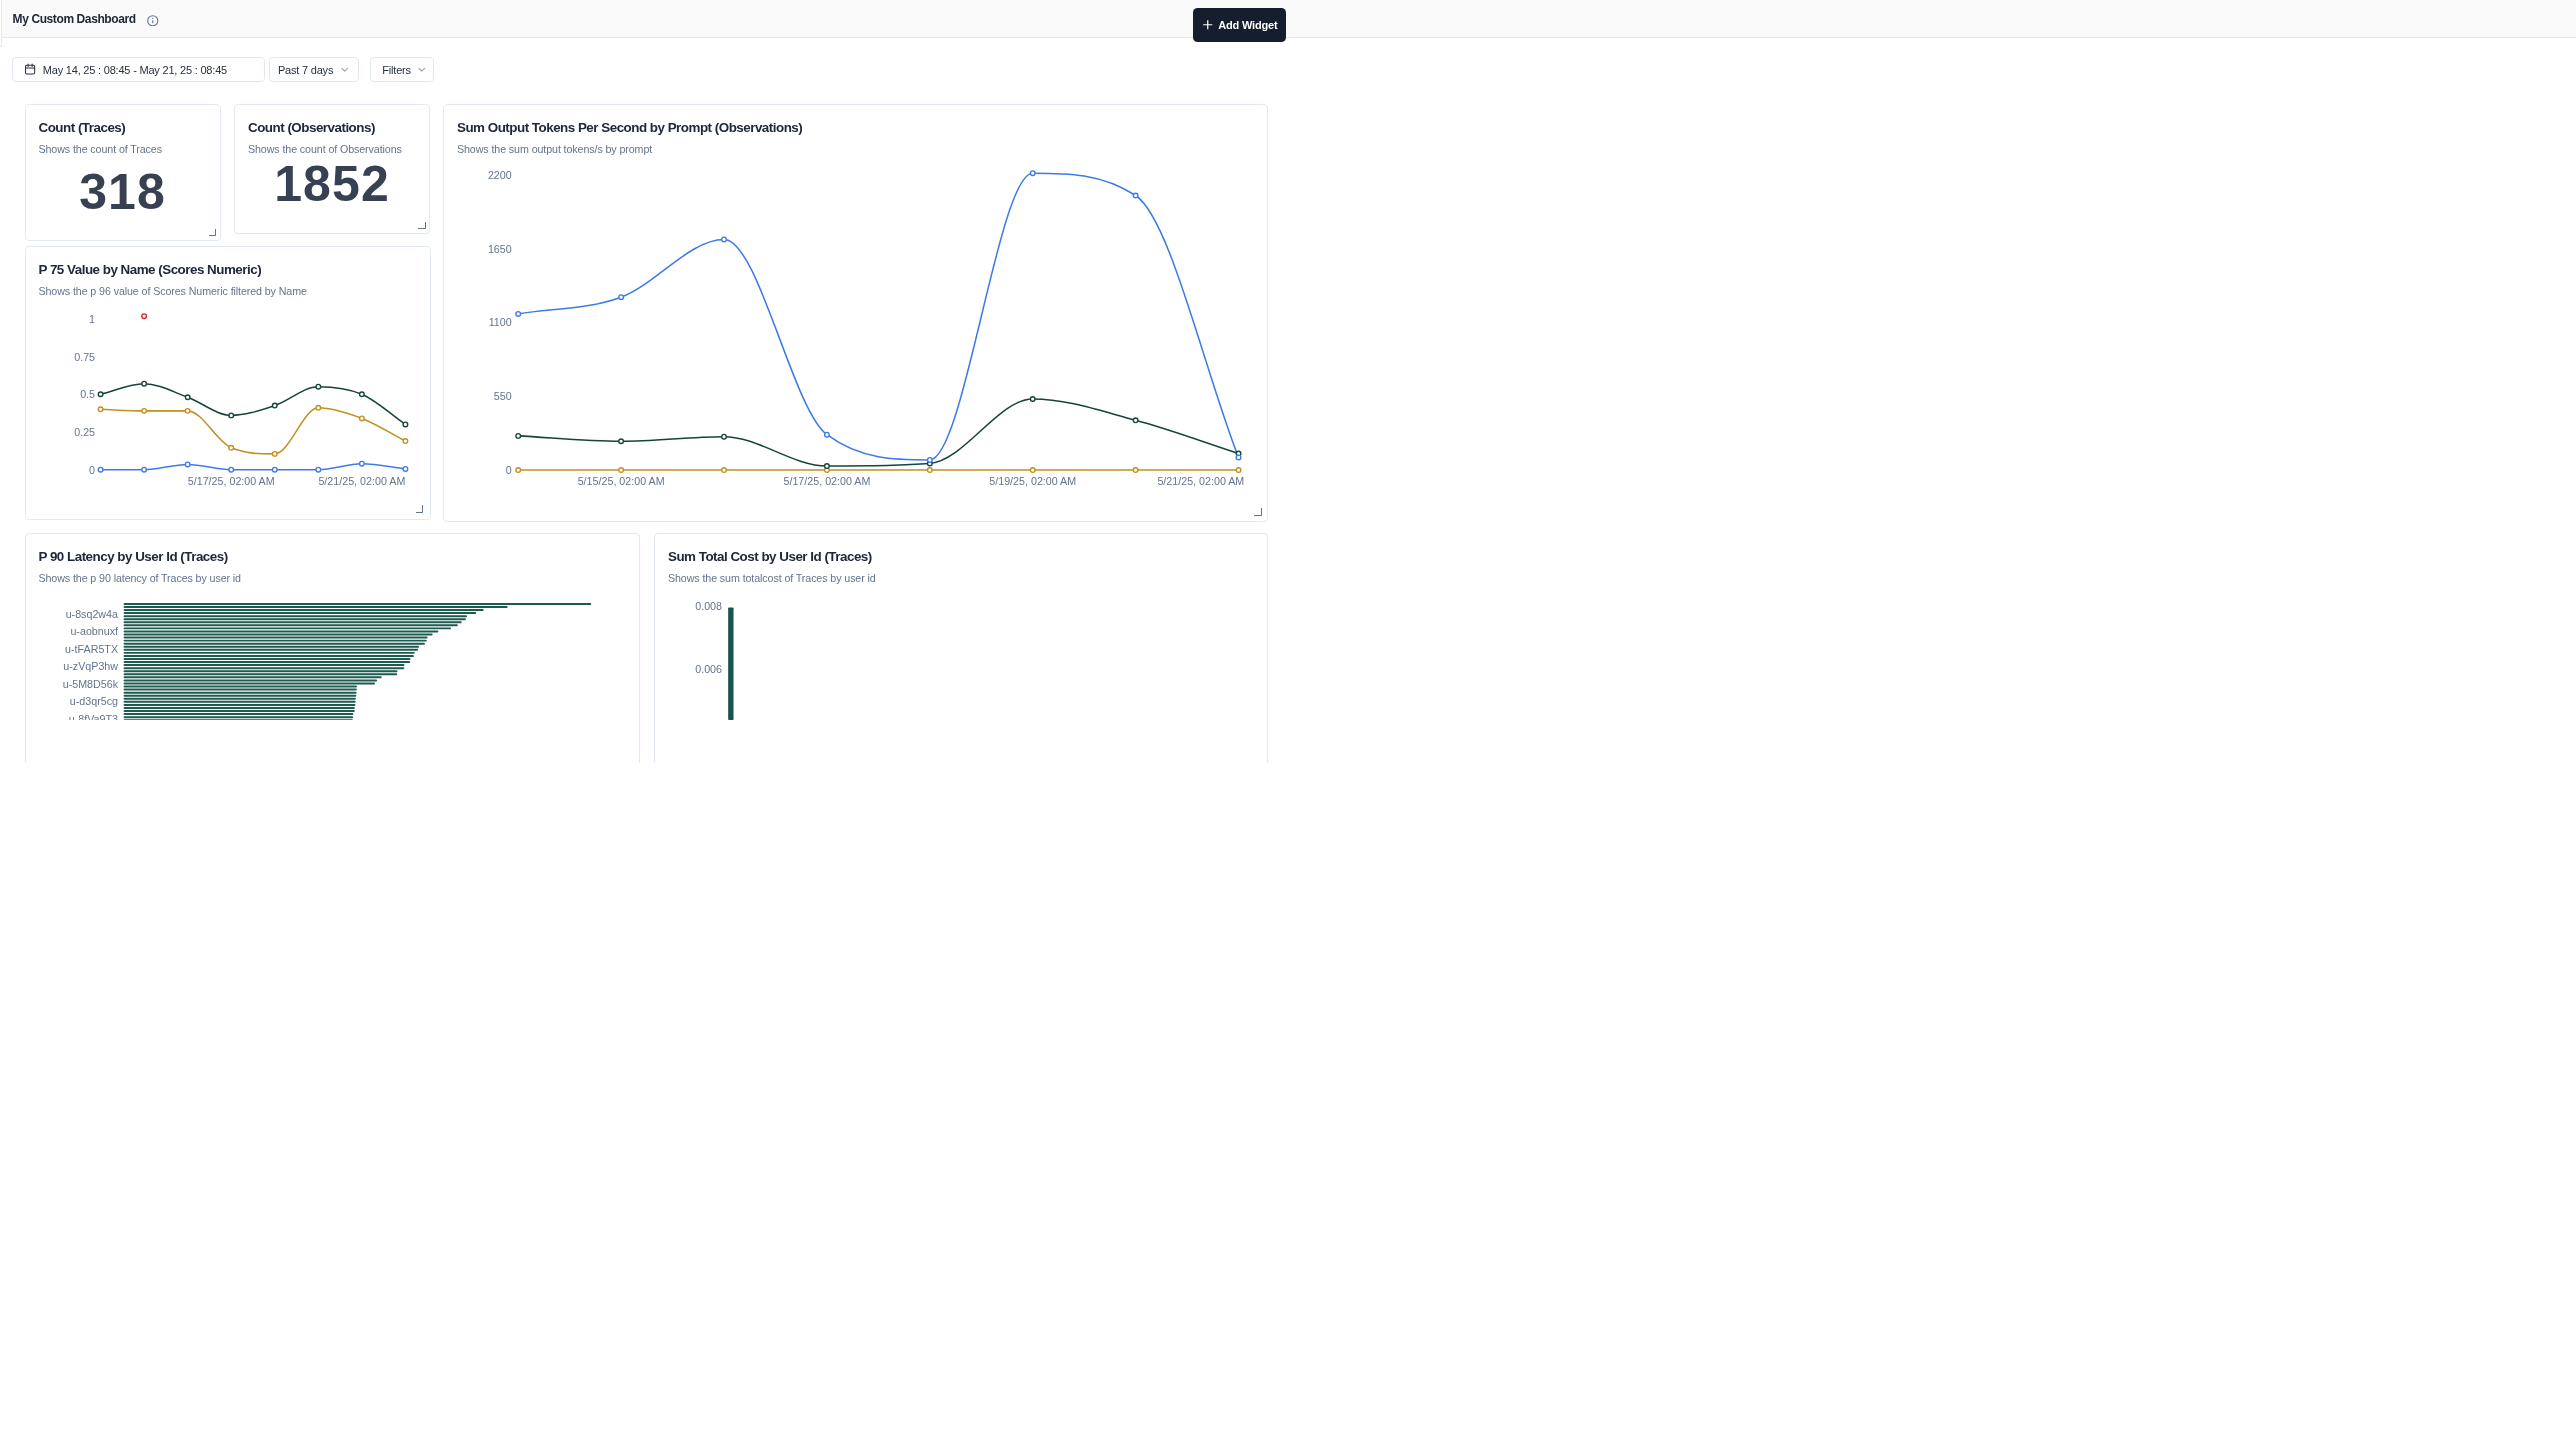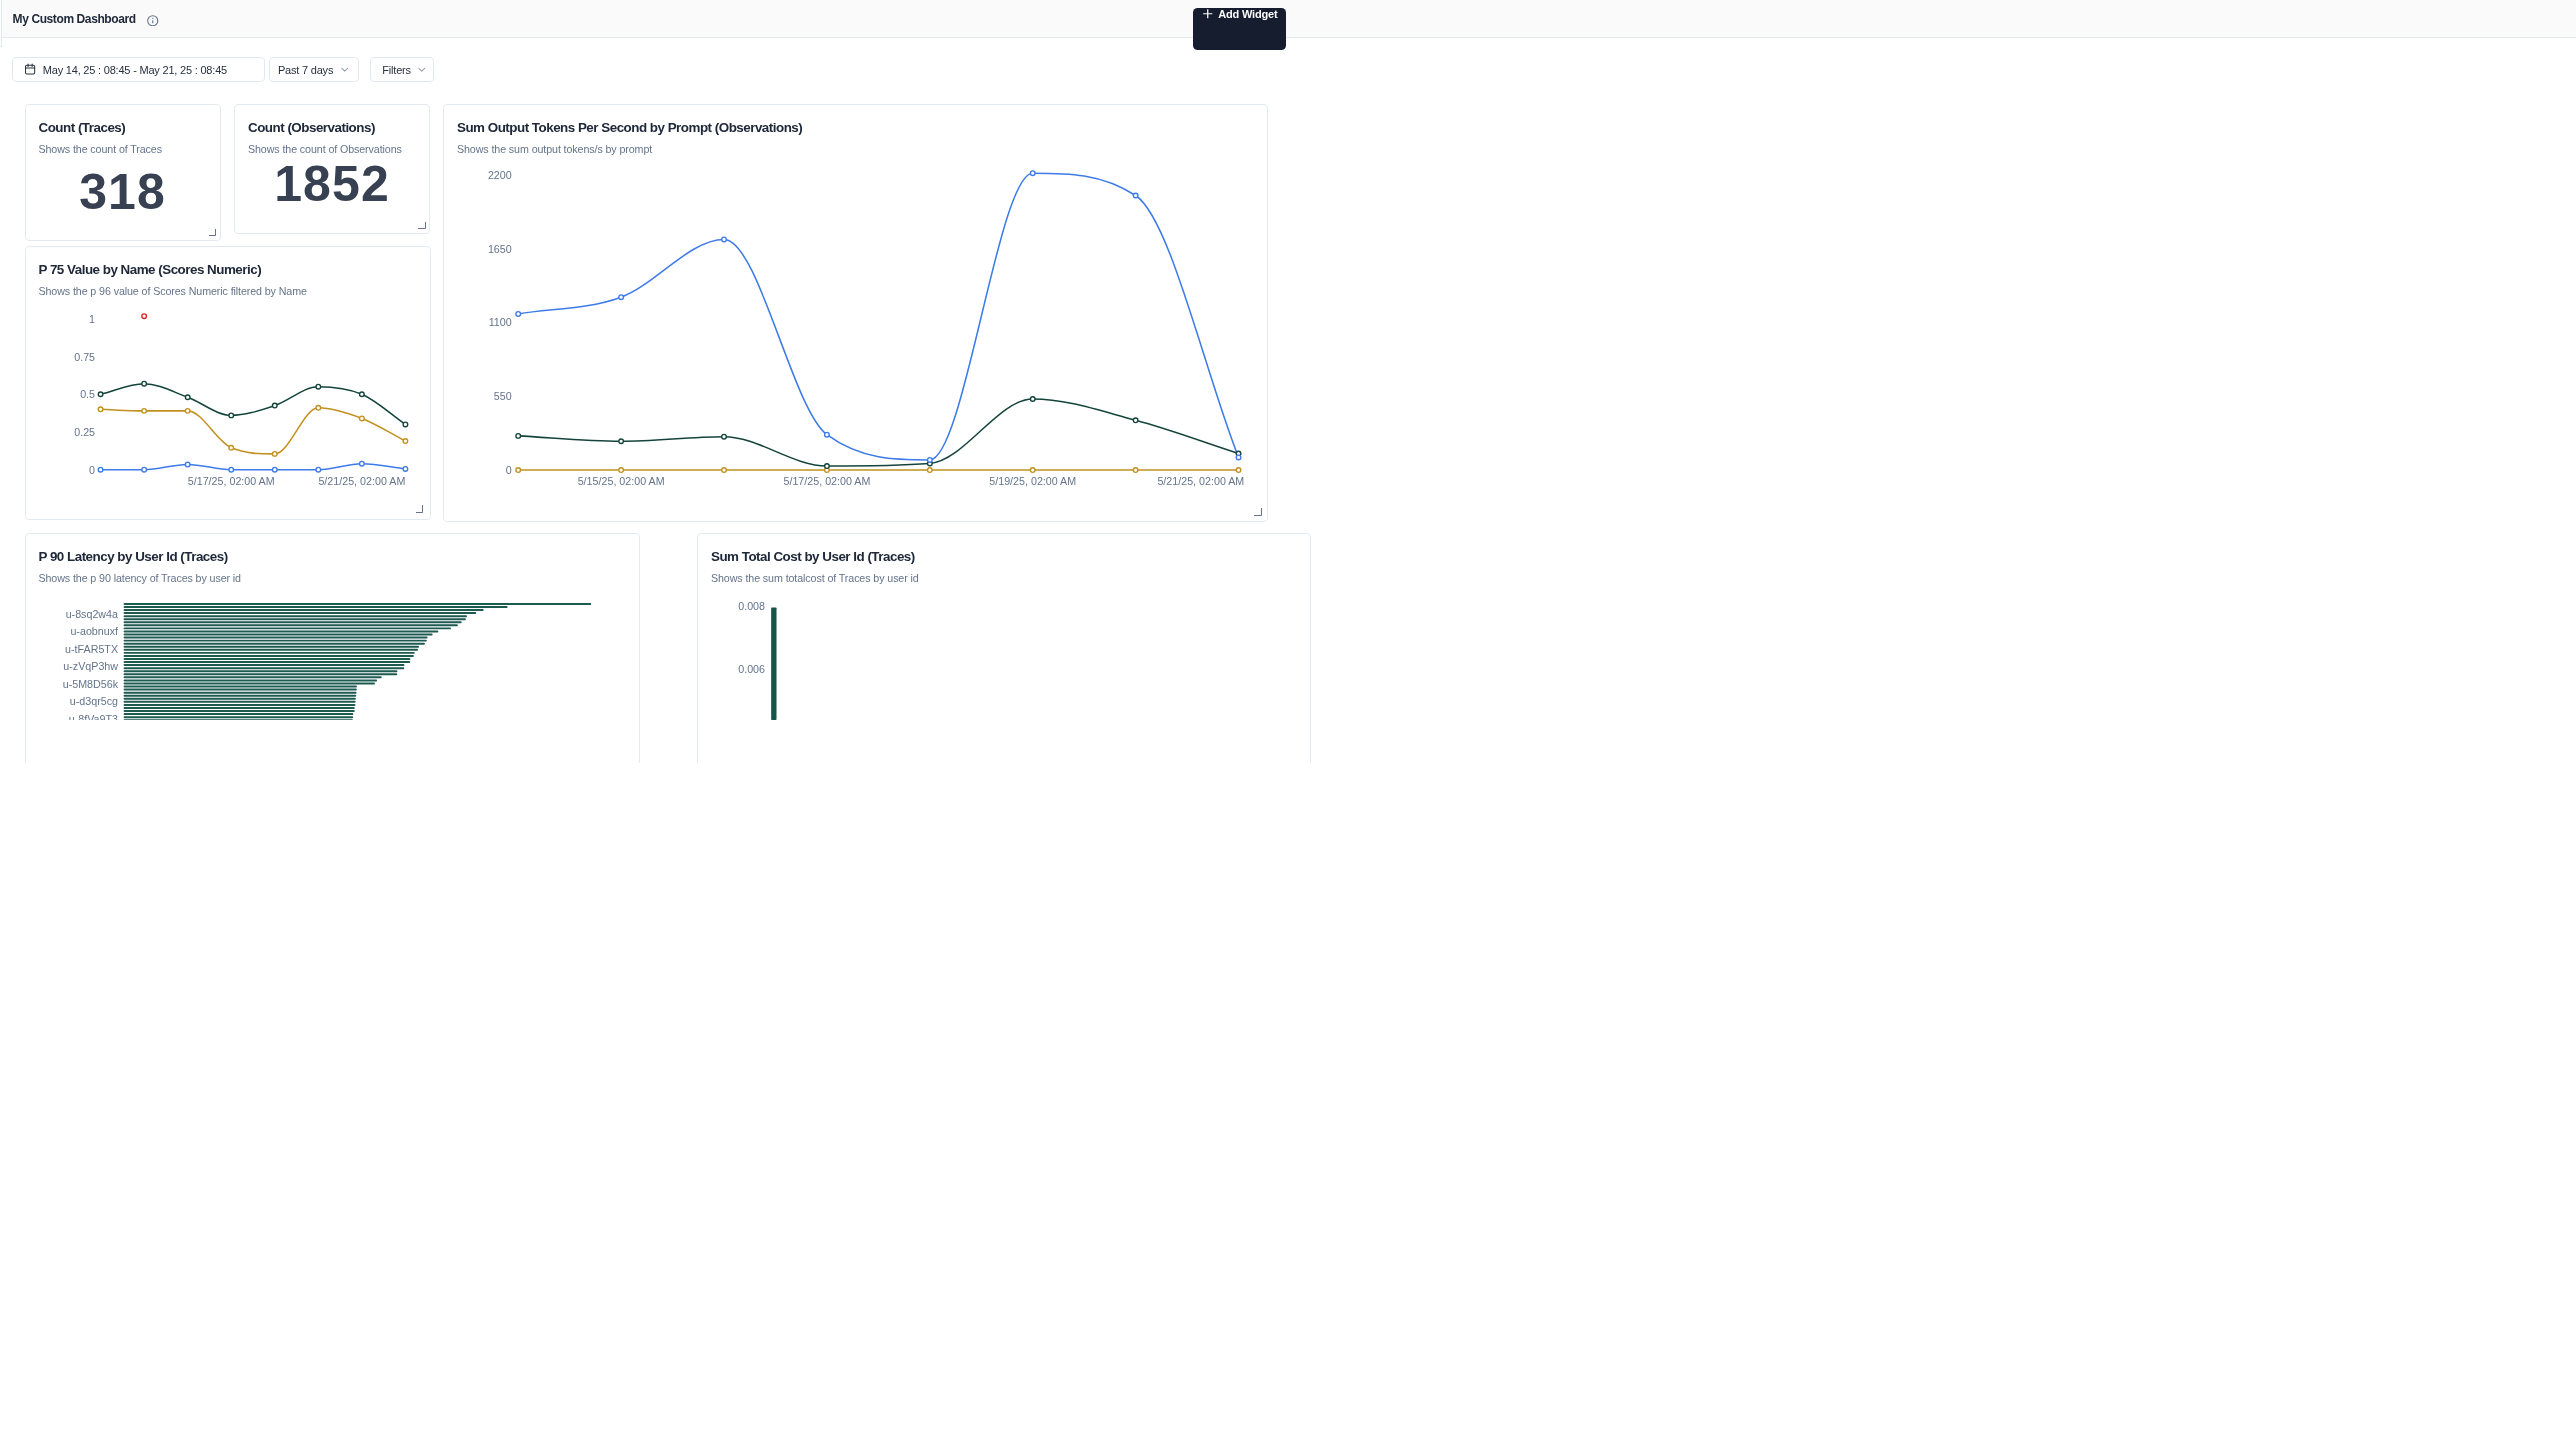--- a/index.html
+++ b/index.html
@@ -5,23 +5,23 @@
 * { margin:0; padding:0; box-sizing:border-box; }
 html,body { width:1288px; height:719px; overflow:hidden; background:#fff;
   font-family:"Liberation Sans", sans-serif; }
 .abs { position:absolute; }
 #header { position:absolute; left:2.3px; top:0; right:0; height:38px;
   background:#fafafa; border-bottom:0.8px solid #e4e9f0; }
 #rail { position:absolute; left:0; top:0; width:2.3px; height:47px;
   background:#fff; border-right:0.8px solid #e4e9f0; border-bottom:0.8px solid #e4e9f0; }
 #title { position:absolute; left:10.3px; top:11.5px; font-size:12px; font-weight:700;
   color:#20293a; letter-spacing:-0.4px; }
-#addw { position:absolute; left:1191px; top:7.7px; width:93px; height:42px;
+#addw { position:absolute; left:1191px; top:7.7px; width:93px; height:34px;
   background:#161d2e; border-radius:4.6px; color:#fff; font-size:11px; font-weight:600; letter-spacing:-0.2px;
-  display:flex; align-items:flex-start; justify-content:center; gap:4.6px; }
+  display:flex; align-items:center; justify-content:center; gap:4.6px; }
 .btn { position:absolute; top:57px; height:25px; border:0.8px solid #e2e8f0;
   border-radius:4.6px; background:#fff; display:flex; align-items:center;
   color:#27303f; font-size:11px; letter-spacing:-0.2px; white-space:nowrap; }
 .card { position:absolute; background:#fff; border:0.8px solid #e3e9f1;
   border-radius:4.6px; }
 .ct { position:absolute; left:13px; top:14.5px; font-size:13.4px; font-weight:700;
   color:#20293a; letter-spacing:-0.5px; }
 .cs { position:absolute; left:13px; top:38px; font-size:10.7px; color:#64748b; letter-spacing:-0.1px; }
 .rsz { position:absolute; right:3.1px; bottom:3.8px; width:7.7px; height:7.7px;
   border-right:1.9px solid #64748b; border-bottom:1.9px solid #64748b;
@@ -232,21 +232,21 @@
       <rect x="127.25" y="222" width="303.00" height="2.6" rx="1.3"></rect>
       <rect x="127.25" y="226" width="302.00" height="2.6" rx="1.3"></rect>
       <rect x="127.25" y="230" width="302.00" height="2.6" rx="1.3"></rect>
       <rect x="127.25" y="234" width="300.25" height="2.6" rx="1.3"></rect>
       <rect x="127.25" y="238" width="300.00" height="2.6" rx="1.3"></rect>
       <rect x="127.25" y="242" width="299.75" height="2.6" rx="1.3"></rect>
     </g>
   </svg>
 </div>
 
-<div class="card" style="left:654px; top:533px; width:614px; height:230px; border-bottom:none; border-radius:4.6px 4.6px 0 0;margin-left:43px;">
+<div class="card" style="left:654px; top:533px; width:614px; height:230px; border-bottom:none; border-radius:4.6px 4.6px 0 0;">
   <div class="ct">Sum Total Cost by User Id (Traces)</div>
   <div class="cs">Shows the sum totalcost of Traces by user id</div>
   <svg class="abs" style="left:0;top:0" width="614" height="186" viewBox="0 0 802 243">
     <g class="axl">
       <text x="87.5" y="99" text-anchor="end">0.008</text>
       <text x="87.5" y="181.5" text-anchor="end">0.006</text>
     </g>
     <rect x="95.5" y="96" width="7" height="147" fill="#17544a" rx="1"></rect>
   </svg>
 </div>

